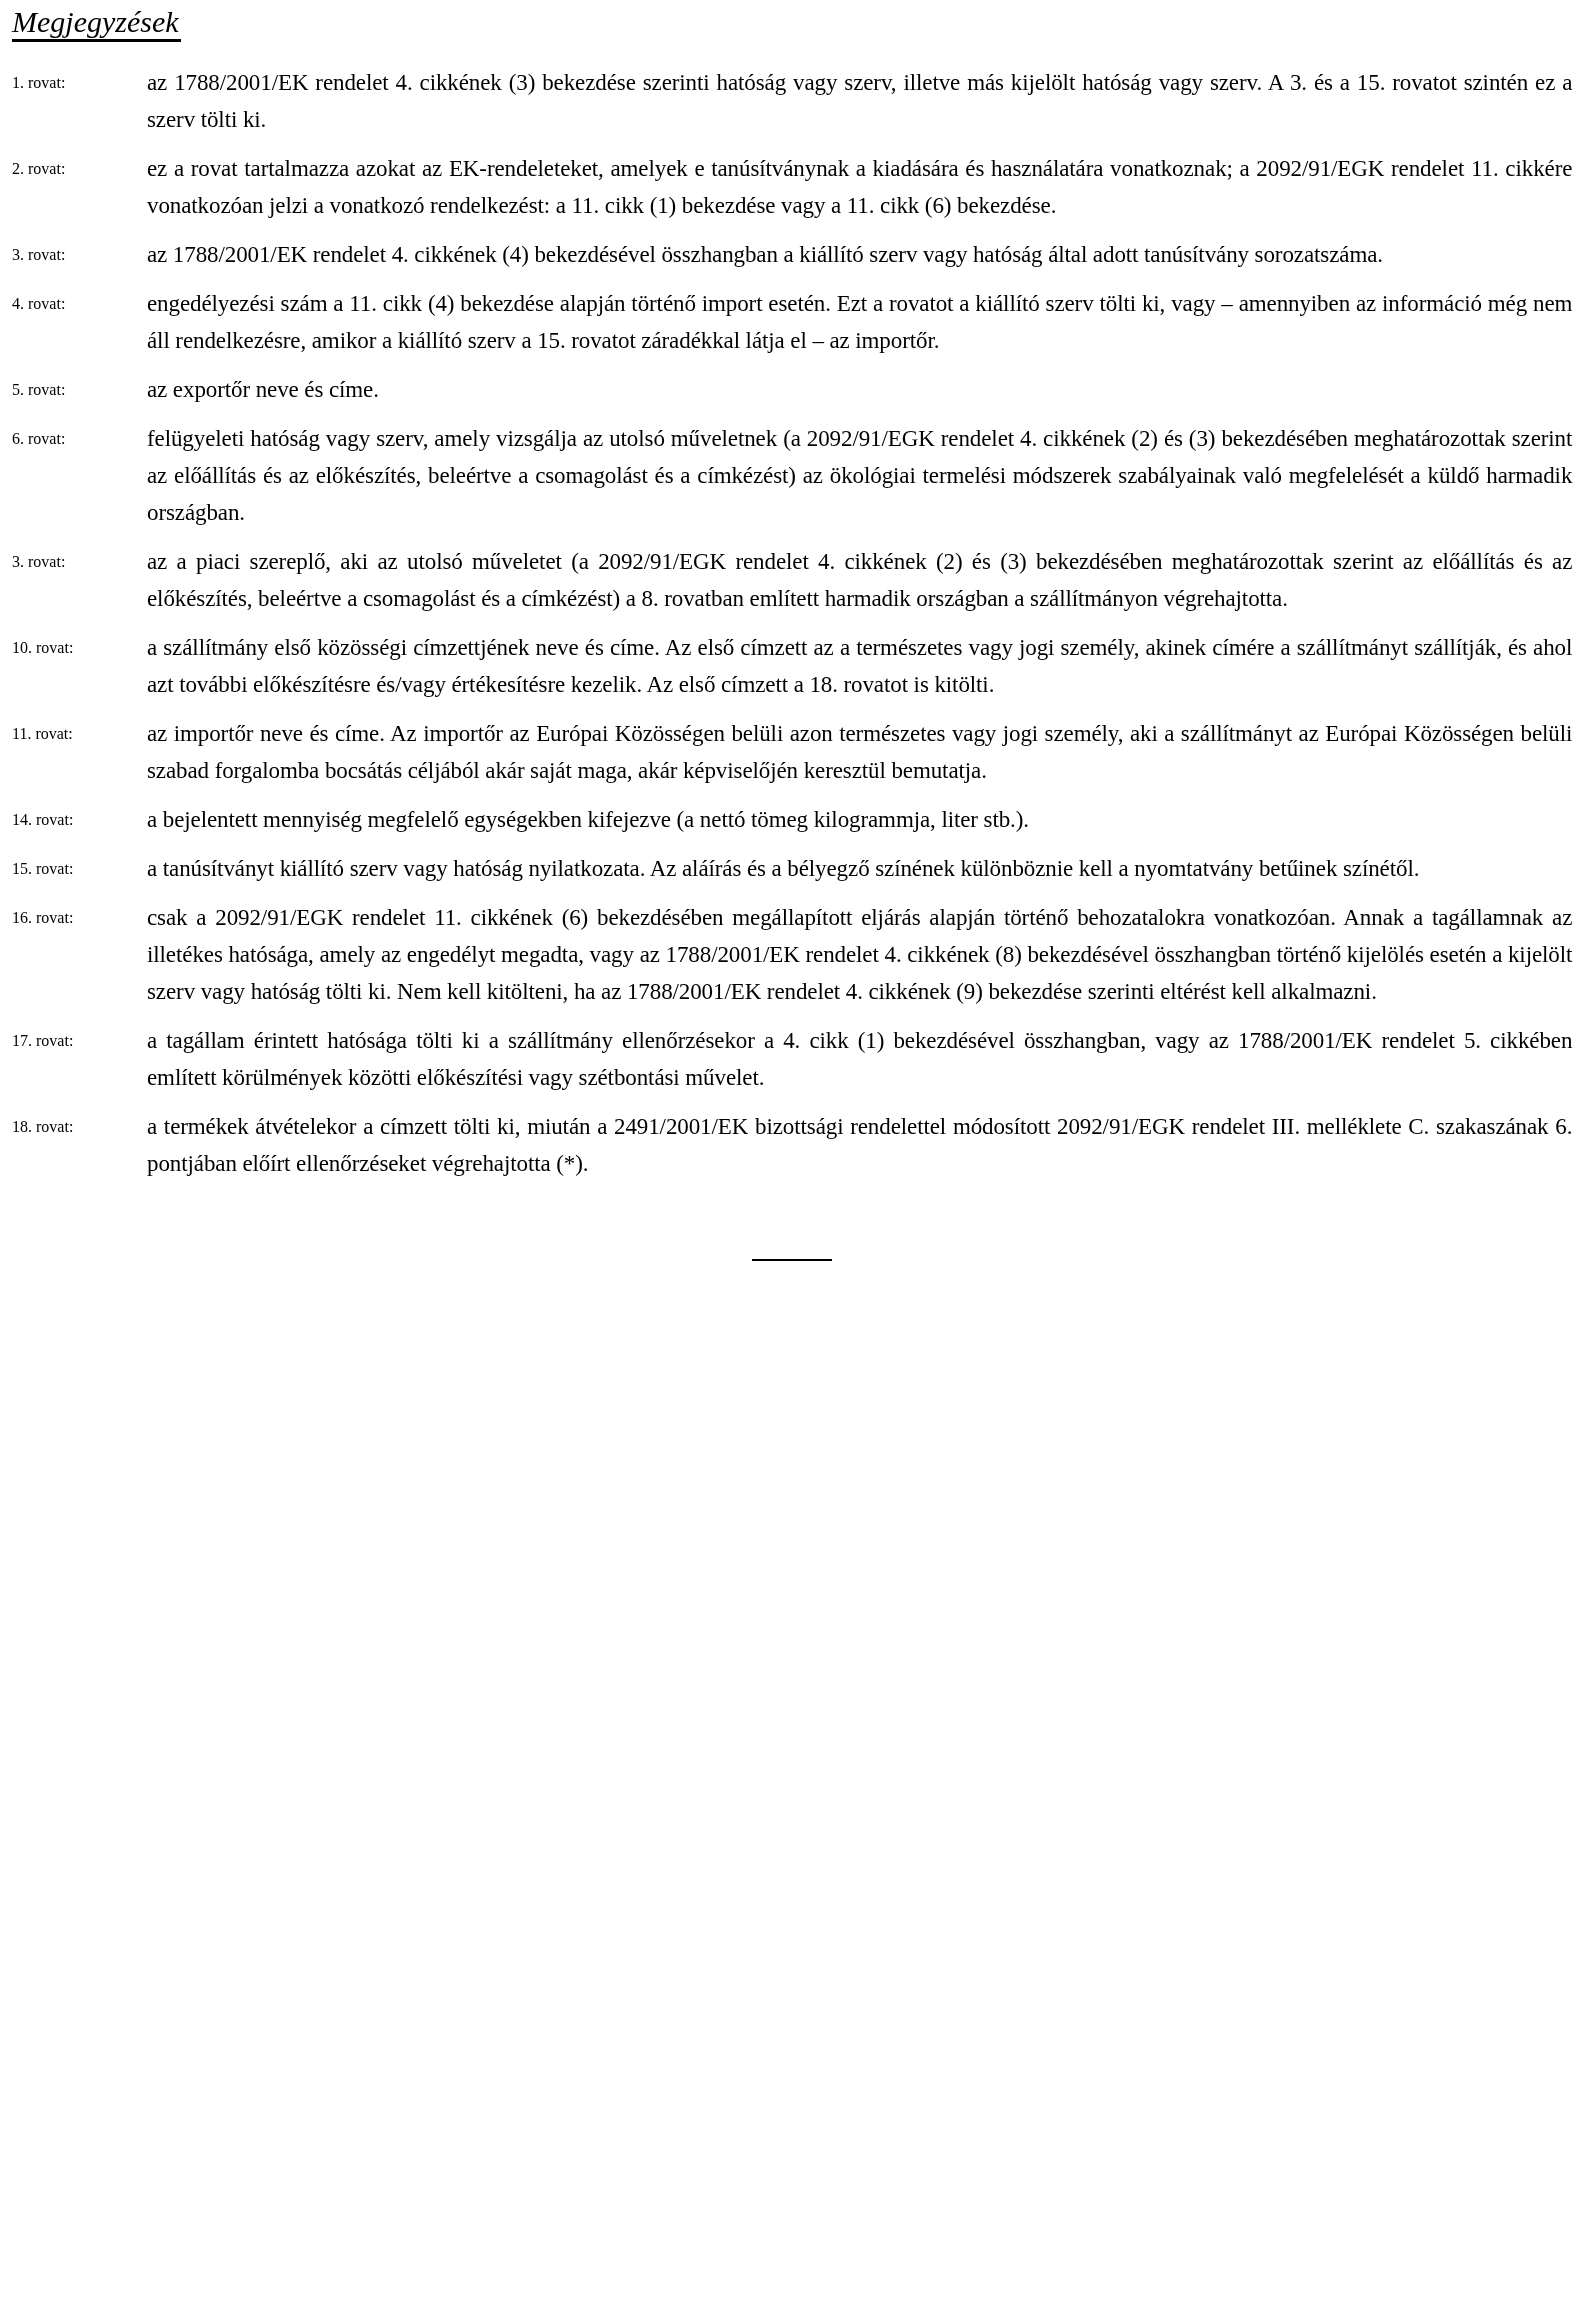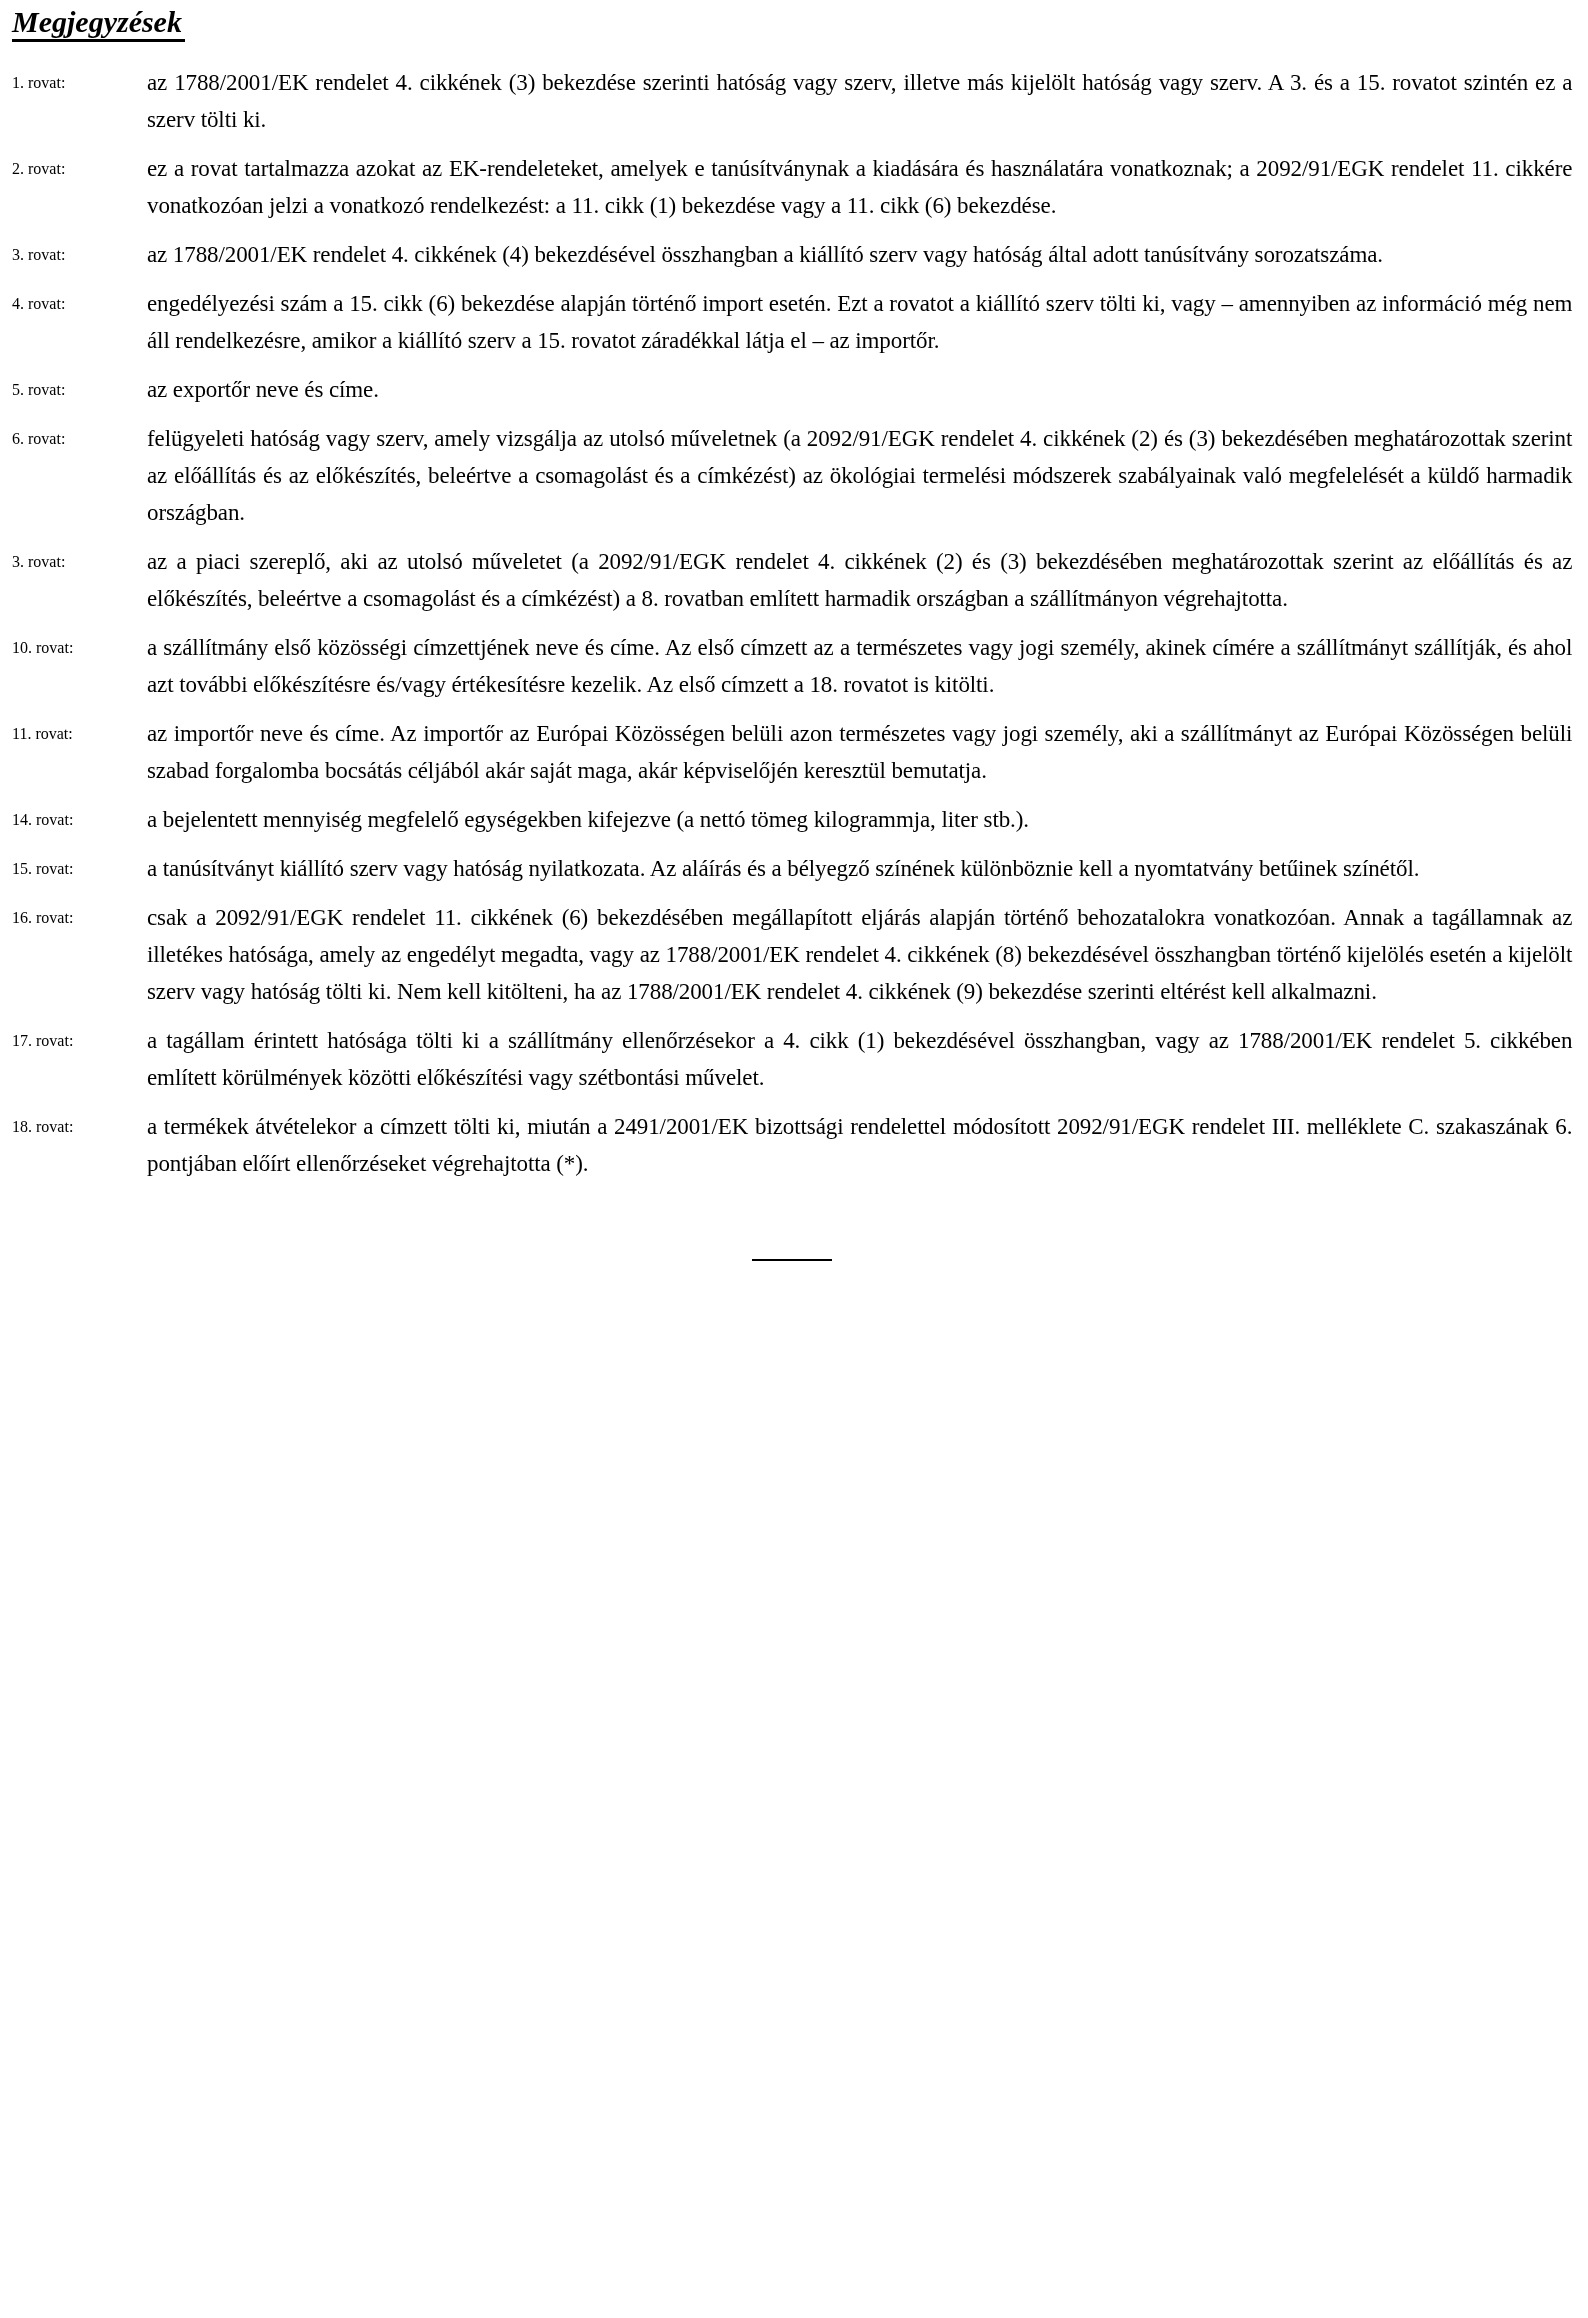--- a/index.html
+++ b/index.html
@@ -17,21 +17,21 @@
     display: flex;
     flex-direction: column;
     width: 1589px;
     min-height: 2740px;
     padding: 5.6px 16.7px 2.8px 12px;
   }
   .doc-title {
     margin: 0 0 21.3px 0;
     font-size: 30px;
     font-style: italic;
-    font-weight: bold;
+    font-weight: normal;
     line-height: 1.05;
   }
   .doc-title .title-text {
     display: inline-block;
     border-bottom: 3.2px solid #000;
     padding: 0 2.8px 2.3px 0;
   }
   .notes { }
   .note {
     display: grid;
@@ -76,21 +76,21 @@
       <div class="note-text">ez a rovat tartalmazza azokat az EK-rendeleteket, amelyek e tanúsítványnak a kiadására és használatára vonatkoznak; a 2092/91/EGK rendelet 11. cikkére vonatkozóan jelzi a vonatkozó rendelkezést: a 11. cikk (1) bekezdése vagy a 11. cikk (6) bekezdése.</div>
     </div>
 
     <div class="note">
       <div class="note-label">3. rovat:</div>
       <div class="note-text">az 1788/2001/EK rendelet 4. cikkének (4) bekezdésével összhangban a kiállító szerv vagy hatóság által adott tanúsítvány sorozatszáma.</div>
     </div>
 
     <div class="note">
       <div class="note-label">4. rovat:</div>
-      <div class="note-text">engedélyezési szám a 15. cikk (6) bekezdése alapján történő import esetén. Ezt a rovatot a kiállító szerv tölti ki, vagy – amennyiben az információ még nem áll rendelkezésre, amikor a kiállító szerv a 15. rovatot záradékkal látja el – az importőr.</div>
+      <div class="note-text">engedélyezési szám a 11. cikk (4) bekezdése alapján történő import esetén. Ezt a rovatot a kiállító szerv tölti ki, vagy – amennyiben az információ még nem áll rendelkezésre, amikor a kiállító szerv a 15. rovatot záradékkal látja el – az importőr.</div>
     </div>
 
     <div class="note">
       <div class="note-label">5. rovat:</div>
       <div class="note-text">az exportőr neve és címe.</div>
     </div>
 
     <div class="note">
       <div class="note-label">6. rovat:</div>
       <div class="note-text">felügyeleti hatóság vagy szerv, amely vizsgálja az utolsó műveletnek (a 2092/91/EGK rendelet 4. cikkének (2) és (3) bekezdésében meghatározottak szerint az előállítás és az előkészítés, beleértve a csomagolást és a címkézést) az ökológiai termelési módszerek szabályainak való megfelelését a küldő harmadik országban.</div>

